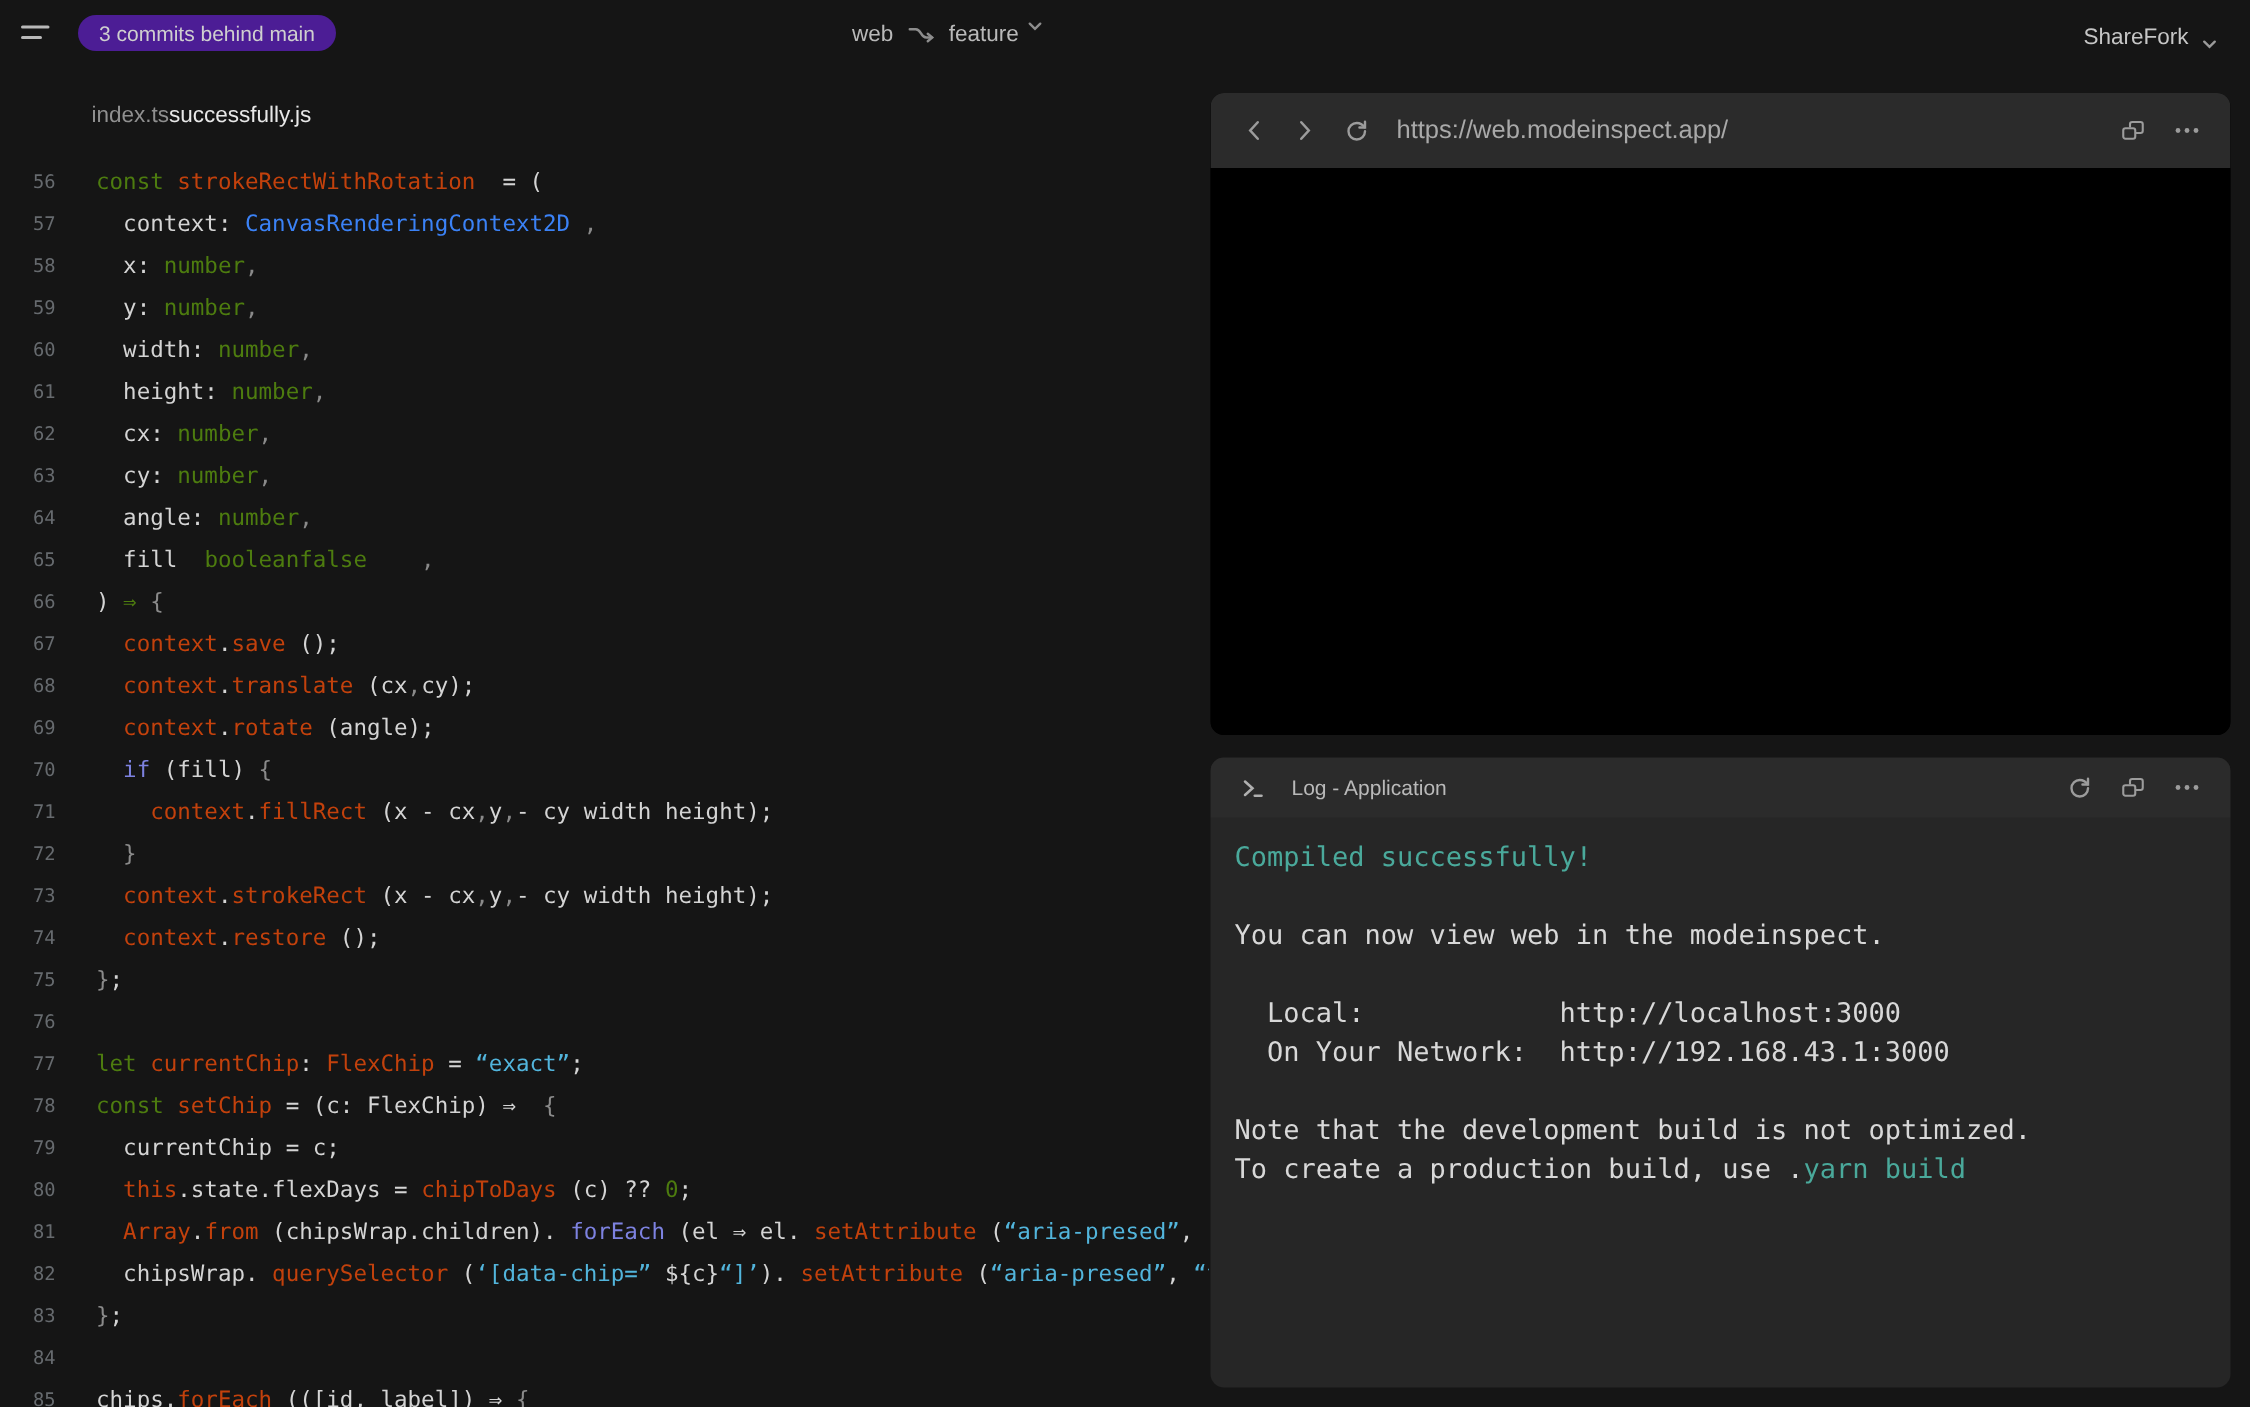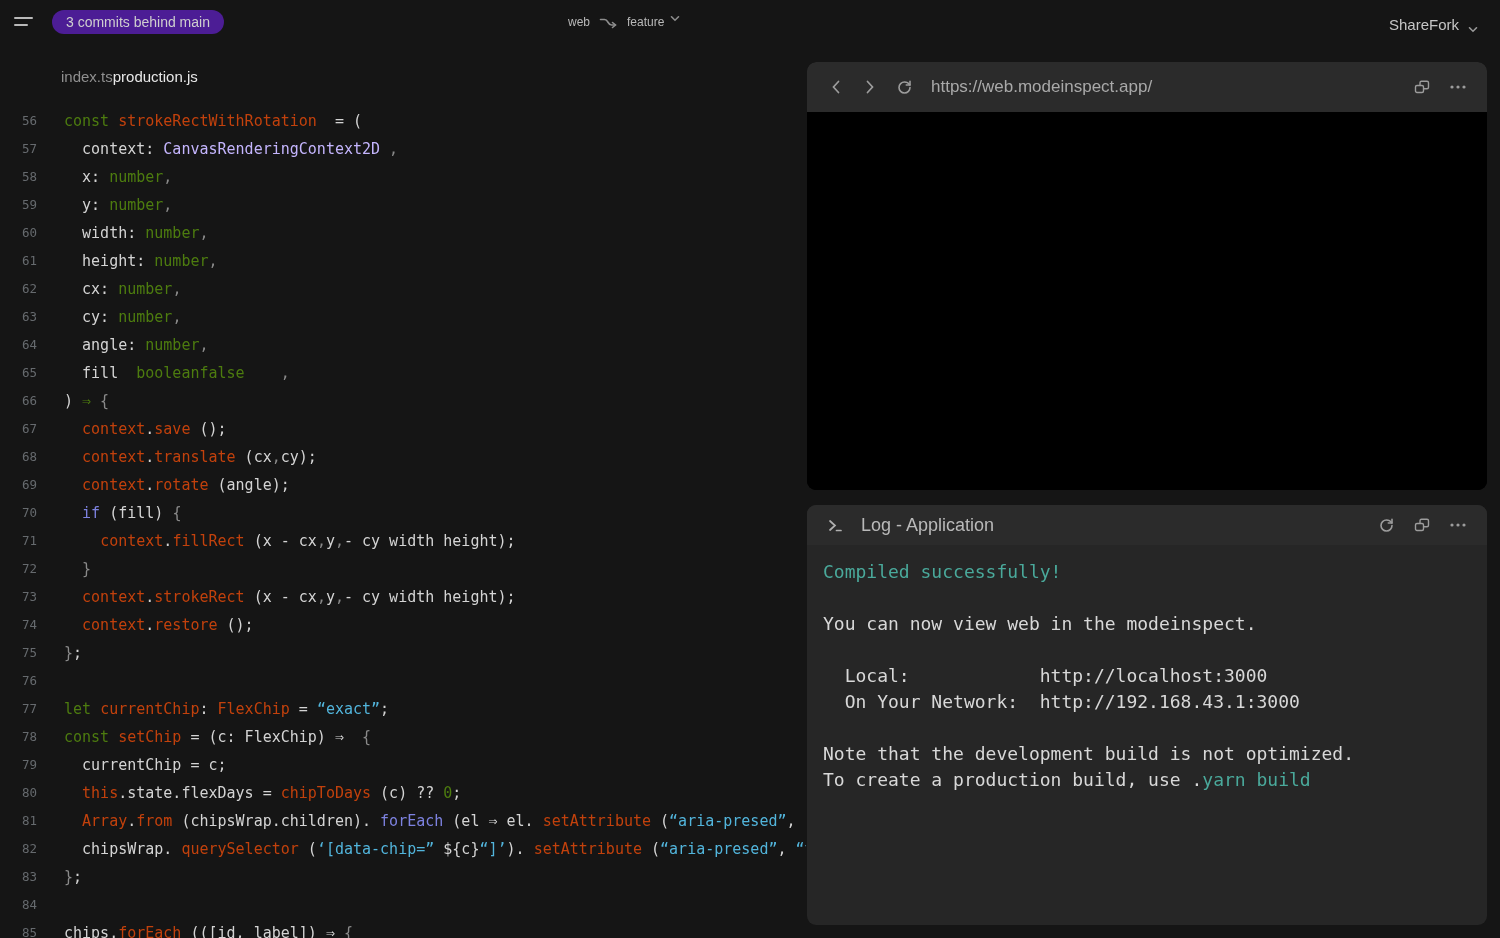--- a/index.html
+++ b/index.html
@@ -17,21 +17,21 @@
   .hamburger span:nth-child(1){ top:3px; width:19px; }
   .hamburger span:nth-child(2){ top:10px; width:14px; }
   .badge {
     position:absolute; left:52px; top:10px; height:24px;
     background:#4c1d95; border-radius:12px; padding:0 14px;
     display:flex; align-items:center;
     font-size:14px; color:#cfcfcf; white-space:nowrap;
   }
   .branch-group {
     position:absolute; left:568px; top:11px; height:22px;
-    display:flex; align-items:center; gap:9px; font-size:12px; color:#b9b9b9;
+    display:flex; align-items:center; gap:9px; font-size:15px; color:#b9b9b9;
   }
   .branch-group svg { display:block; }
   .feature-btn { display:flex; gap:6px; cursor:pointer; color:#b9b9b9; }
   .share-btn {
     position:absolute; right:22px; top:11px; height:22px;
     display:flex; align-items:flex-end; gap:9px;
     font-size:15px; color:#c6c6c6; cursor:pointer;
   }
   
   .editor { position:absolute; left:0; top:44px; width:806px; bottom:0; overflow:hidden; }
@@ -40,35 +40,35 @@
   .tab.active { color:#e8e8e8; }
   .code { position:absolute; left:0; top:63px; width:806px;
     font-family:"DejaVu Sans Mono", monospace; font-size:15px; line-height:28px; white-space:pre; }
   .code-line { display:flex; height:28px; }
   .gutter-num { width:37px; flex:0 0 37px; text-align:right; color:#666a6e; font-size:12.5px; line-height:28px; user-select:none; }
   .code-text { margin-left:27px; white-space:pre; }
   .tk-w { color:#d4d4d4; }
   .tk-g { color:#c2410c; }
   .tk-p { color:#4d7c0f; }
   .tk-k { color:#7d82e0; }
-  .tk-b { color:#c4b5fd;text-align:right; }
+  .tk-b { color:#3b82f6;text-align:right; }
   .tk-c { color:#52b5dc; }
   .tk-d { color:#8a8a8a; }
   
   .panel { position:absolute; left:807px; width:680px; border-radius:9px; overflow:hidden; }
   .browser-panel { top:62px; height:428px; background:#000; }
   .browser-toolbar { height:50px; background:#2b2b2b; display:flex; align-items:center; padding:0 16px; gap:8px; }
   .icon-btn { width:26px; height:26px; display:flex; align-items:center; justify-content:center; cursor:pointer; flex:0 0 auto; }
   .icon-btn svg { display:block; }
   .url-text { margin-left:6px; font-size:17px; color:#a9a9a9; flex:1 1 auto; white-space:nowrap; overflow:hidden; cursor:text; }
   .toolbar-right { display:flex; align-items:center; gap:10px; }
   .browser-content { position:absolute; top:50px; left:0; right:0; bottom:0; background:#000; }
   .log-panel { top:505px; height:420px; background:#262626; }
   .log-header { height:40px; background:#2b2b2b; display:flex; align-items:center; padding:0 16px; gap:10px; }
-  .log-title { font-size:18px; color:#b9b9b9; margin-left:2px; flex:1 1 auto; }
+  .log-title { font-size:14px; color:#b9b9b9; margin-left:2px; flex:1 1 auto; }
   .log-body { padding:14px 16px; font-family:"DejaVu Sans Mono", monospace; font-size:18px; line-height:26px; white-space:pre; }
   .tm-w { color:#d8d8d8; }
   .tm-t { color:#4aa99b; }
 </style>
 </head>
 <body>
 
 <div class="stage">
 
   <div class="topbar">
@@ -98,21 +98,21 @@
       <span>ShareFork</span>
       <svg width="10" height="7" viewBox="0 0 10 7" fill="none" stroke="#9a9a9a" stroke-width="1.6" stroke-linecap="round">
           <path d="M1.5 1.8 L5 5.2 L8.5 1.8"></path>
         </svg>
     </div>
   </div>
 
   <div class="editor">
     <div class="tabs">
       <span class="tab">index.ts</span>
-      <span class="tab active">production.js</span>
+      <span class="tab active">successfully.js</span>
     </div>
     <div class="code"><div class="code-line"><span class="gutter-num">56</span><span class="code-text"><span class="tk-p">const</span><span class="tk-w"> </span><span class="tk-g">strokeRectWithRotation</span><span class="tk-w">  = (</span></span></div><div class="code-line"><span class="gutter-num">57</span><span class="code-text"><span class="tk-w">  context: </span><span class="tk-b">CanvasRenderingContext2D</span><span class="tk-d"> ,</span></span></div><div class="code-line"><span class="gutter-num">58</span><span class="code-text"><span class="tk-w">  x: </span><span class="tk-p">number</span><span class="tk-d">,</span></span></div><div class="code-line"><span class="gutter-num">59</span><span class="code-text"><span class="tk-w">  y: </span><span class="tk-p">number</span><span class="tk-d">,</span></span></div><div class="code-line"><span class="gutter-num">60</span><span class="code-text"><span class="tk-w">  width: </span><span class="tk-p">number</span><span class="tk-d">,</span></span></div><div class="code-line"><span class="gutter-num">61</span><span class="code-text"><span class="tk-w">  height: </span><span class="tk-p">number</span><span class="tk-d">,</span></span></div><div class="code-line"><span class="gutter-num">62</span><span class="code-text"><span class="tk-w">  cx: </span><span class="tk-p">number</span><span class="tk-d">,</span></span></div><div class="code-line"><span class="gutter-num">63</span><span class="code-text"><span class="tk-w">  cy: </span><span class="tk-p">number</span><span class="tk-d">,</span></span></div><div class="code-line"><span class="gutter-num">64</span><span class="code-text"><span class="tk-w">  angle: </span><span class="tk-p">number</span><span class="tk-d">,</span></span></div><div class="code-line"><span class="gutter-num">65</span><span class="code-text"><span class="tk-w">  fill  </span><span class="tk-p">booleanfalse</span><span class="tk-d">    ,</span></span></div><div class="code-line"><span class="gutter-num">66</span><span class="code-text"><span class="tk-w">) </span><span class="tk-p">⇒</span><span class="tk-d"> {</span></span></div><div class="code-line"><span class="gutter-num">67</span><span class="code-text"><span class="tk-w">  </span><span class="tk-g">context</span><span class="tk-w">.</span><span class="tk-g">save</span><span class="tk-w"> ();</span></span></div><div class="code-line"><span class="gutter-num">68</span><span class="code-text"><span class="tk-w">  </span><span class="tk-g">context</span><span class="tk-w">.</span><span class="tk-g">translate</span><span class="tk-w"> (cx</span><span class="tk-d">,</span><span class="tk-w">cy);</span></span></div><div class="code-line"><span class="gutter-num">69</span><span class="code-text"><span class="tk-w">  </span><span class="tk-g">context</span><span class="tk-w">.</span><span class="tk-g">rotate</span><span class="tk-w"> (angle);</span></span></div><div class="code-line"><span class="gutter-num">70</span><span class="code-text"><span class="tk-w">  </span><span class="tk-k">if</span><span class="tk-w"> (fill) </span><span class="tk-d">{</span></span></div><div class="code-line"><span class="gutter-num">71</span><span class="code-text"><span class="tk-w">    </span><span class="tk-g">context</span><span class="tk-w">.</span><span class="tk-g">fillRect</span><span class="tk-w"> (x - cx</span><span class="tk-d">,</span><span class="tk-w">y</span><span class="tk-d">,</span><span class="tk-w">- cy width height);</span></span></div><div class="code-line"><span class="gutter-num">72</span><span class="code-text"><span class="tk-d">  }</span></span></div><div class="code-line"><span class="gutter-num">73</span><span class="code-text"><span class="tk-w">  </span><span class="tk-g">context</span><span class="tk-w">.</span><span class="tk-g">strokeRect</span><span class="tk-w"> (x - cx</span><span class="tk-d">,</span><span class="tk-w">y</span><span class="tk-d">,</span><span class="tk-w">- cy width height);</span></span></div><div class="code-line"><span class="gutter-num">74</span><span class="code-text"><span class="tk-w">  </span><span class="tk-g">context</span><span class="tk-w">.</span><span class="tk-g">restore</span><span class="tk-w"> ();</span></span></div><div class="code-line"><span class="gutter-num">75</span><span class="code-text"><span class="tk-d">}</span><span class="tk-w">;</span></span></div><div class="code-line"><span class="gutter-num">76</span><span class="code-text"></span></div><div class="code-line"><span class="gutter-num">77</span><span class="code-text"><span class="tk-p">let</span><span class="tk-w"> </span><span class="tk-g">currentChip</span><span class="tk-w">: </span><span class="tk-g">FlexChip</span><span class="tk-w"> = </span><span class="tk-c">“exact”</span><span class="tk-w">;</span></span></div><div class="code-line"><span class="gutter-num">78</span><span class="code-text"><span class="tk-p">const</span><span class="tk-w"> </span><span class="tk-g">setChip</span><span class="tk-w"> = (c: FlexChip) ⇒  </span><span class="tk-d">{</span></span></div><div class="code-line"><span class="gutter-num">79</span><span class="code-text"><span class="tk-w">  currentChip = c;</span></span></div><div class="code-line"><span class="gutter-num">80</span><span class="code-text"><span class="tk-w">  </span><span class="tk-g">this</span><span class="tk-w">.state.flexDays = </span><span class="tk-g">chipToDays</span><span class="tk-w"> (c) ?? </span><span class="tk-p">0</span><span class="tk-w">;</span></span></div><div class="code-line"><span class="gutter-num">81</span><span class="code-text"><span class="tk-w">  </span><span class="tk-g">Array</span><span class="tk-w">.</span><span class="tk-g">from</span><span class="tk-w"> (chipsWrap.children). </span><span class="tk-k">forEach</span><span class="tk-w"> (el ⇒ el. </span><span class="tk-g">setAttribute</span><span class="tk-w"> (</span><span class="tk-c">“aria-presed”</span><span class="tk-w">, </span><span class="tk-c">“</span></span></div><div class="code-line"><span class="gutter-num">82</span><span class="code-text"><span class="tk-w">  chipsWrap. </span><span class="tk-g">querySelector</span><span class="tk-w"> (</span><span class="tk-c">‘[data-chip=”</span><span class="tk-w"> ${c}</span><span class="tk-c">“]’</span><span class="tk-w">). </span><span class="tk-g">setAttribute</span><span class="tk-w"> (</span><span class="tk-c">“aria-presed”</span><span class="tk-w">, </span><span class="tk-c">“tr</span></span></div><div class="code-line"><span class="gutter-num">83</span><span class="code-text"><span class="tk-d">}</span><span class="tk-w">;</span></span></div><div class="code-line"><span class="gutter-num">84</span><span class="code-text"></span></div><div class="code-line"><span class="gutter-num">85</span><span class="code-text"><span class="tk-w">chips.</span><span class="tk-g">forEach</span><span class="tk-w"> (([id, label]) ⇒ </span><span class="tk-d">{</span></span></div></div>
   </div>
 
   <div class="panel browser-panel">
     <div class="browser-toolbar">
       <span class="icon-btn">
         <svg width="12" height="16" viewBox="0 0 12 16" fill="none" stroke="#9c9c9c" stroke-width="1.7" stroke-linecap="round">
             <path d="M8.5 2.5 L3.5 8 L8.5 13.5"></path>
           </svg>

